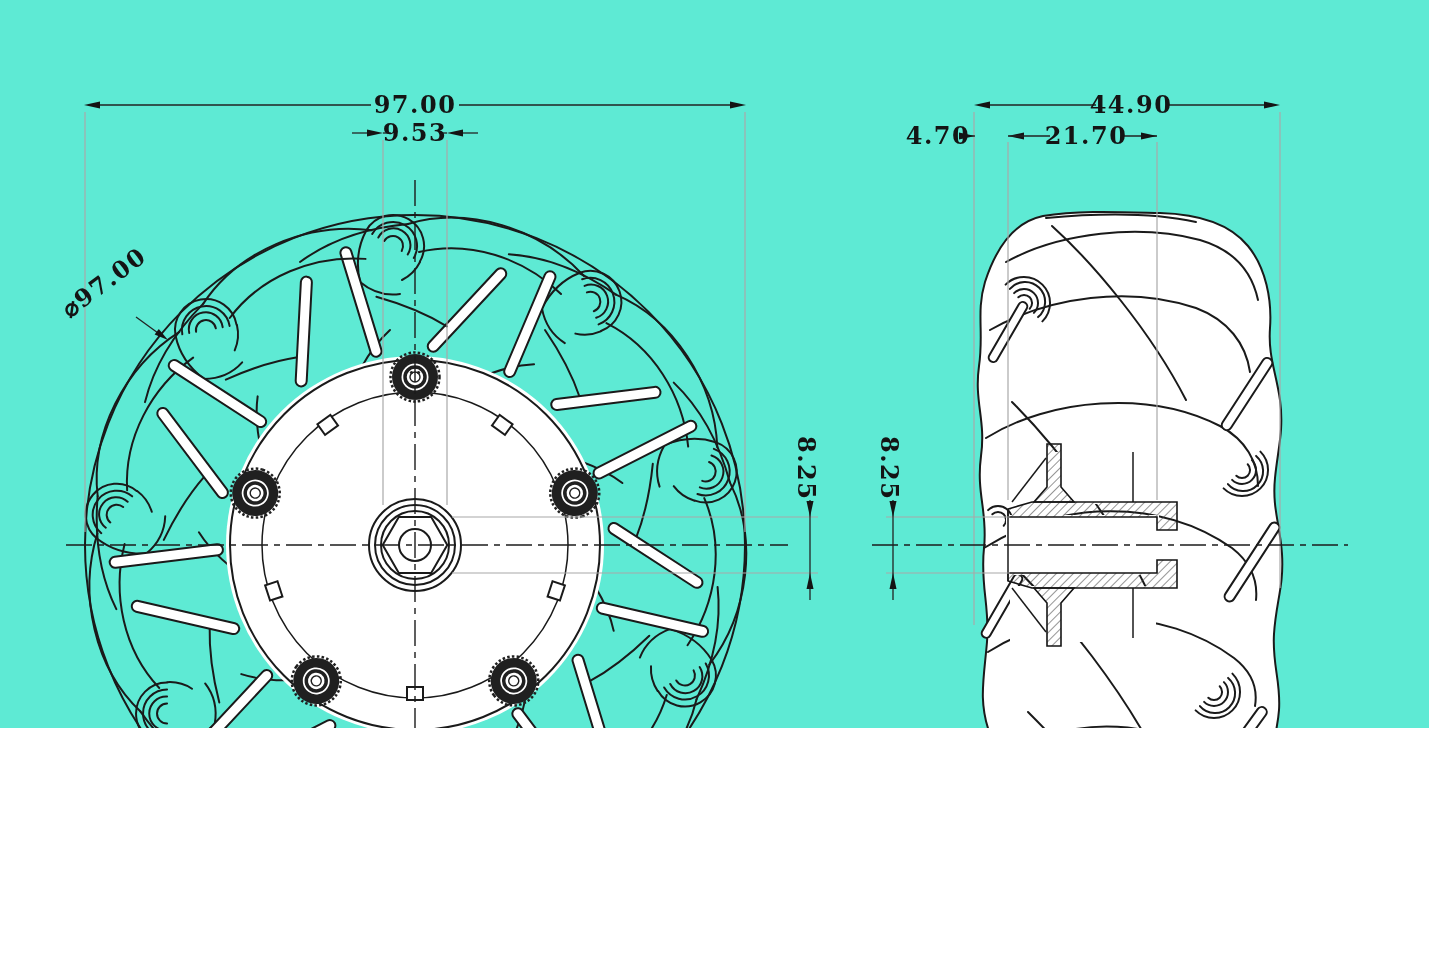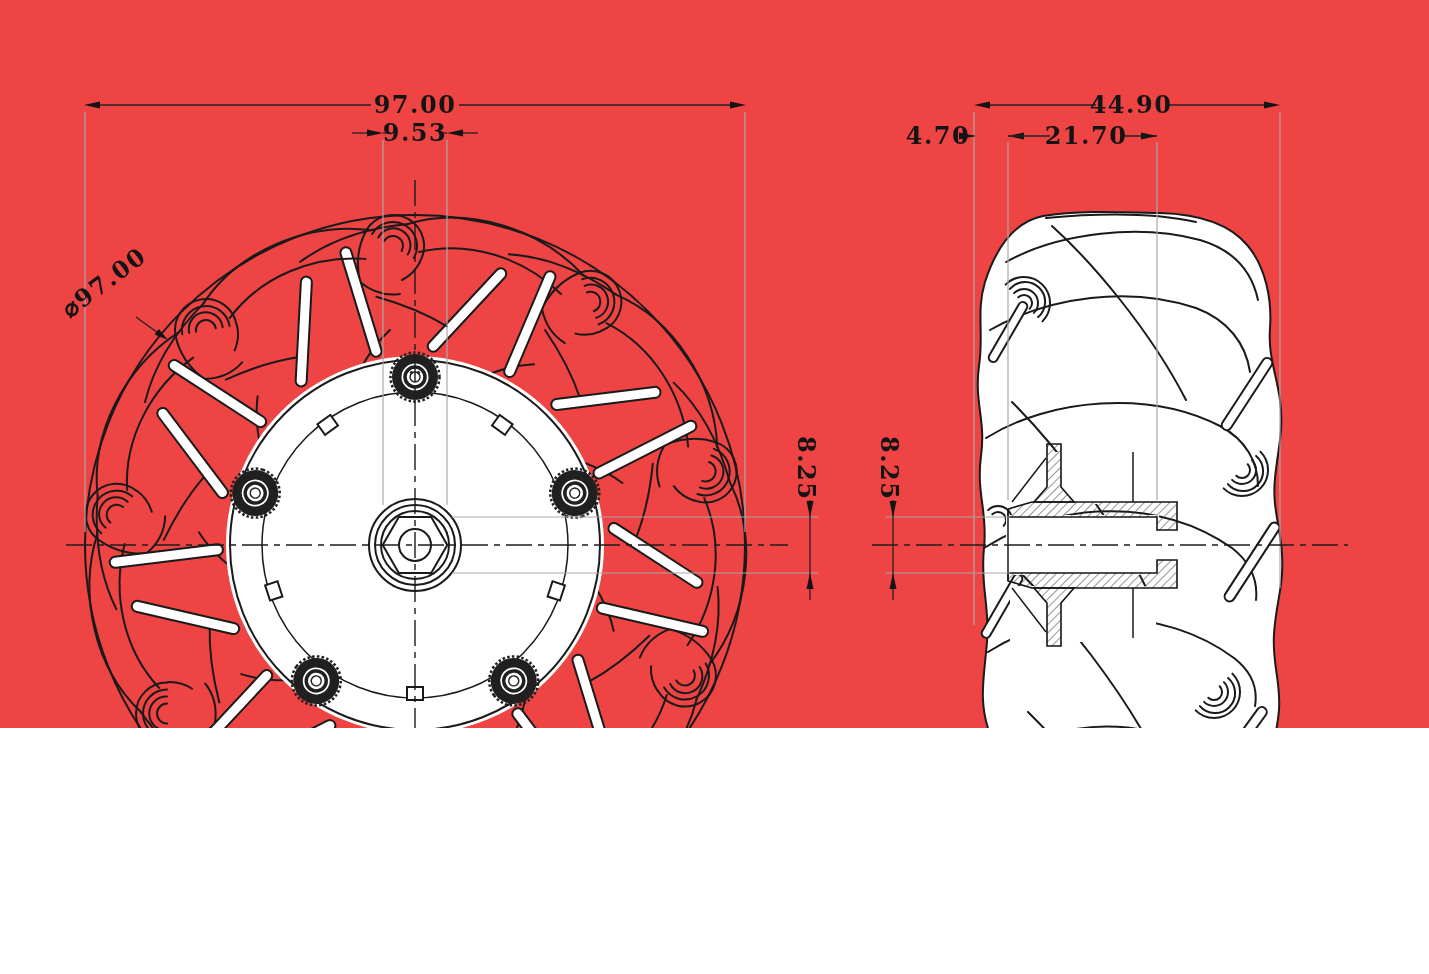--- a/index.html
+++ b/index.html
@@ -1,16 +1,16 @@
 <!DOCTYPE html>
 <html><head>
 <meta charset="utf-8">
 <style>
   html,body{margin:0;padding:0;background:#fff;}
-  .sheet{position:relative;width:1429px;height:728px;background:#ef4444;overflow:hidden;
+  .sheet{position:relative;width:1429px;height:728px;background:#5eead4;overflow:hidden;
          font-family:"DejaVu Serif","Liberation Serif",serif;}
   svg{display:block}
   text.dim{font-family:"DejaVu Serif","Liberation Serif",serif;font-weight:700;
            font-size:24px;fill:#141414;letter-spacing:1.5px;}
   .ln{stroke:#1a1a1a;stroke-width:2;fill:none;stroke-linecap:round;}
   .ln-thin{stroke:#1a1a1a;stroke-width:1.5;fill:none;}
   .cap{fill:#ffffff;stroke:#1a1a1a;stroke-width:2;}
   .dimln{stroke:#222;stroke-width:1.3;fill:none;}
   .extln{stroke:#a8a8a8;stroke-width:1.2;fill:none;}
   .arrow{fill:#141414;stroke:none;}

